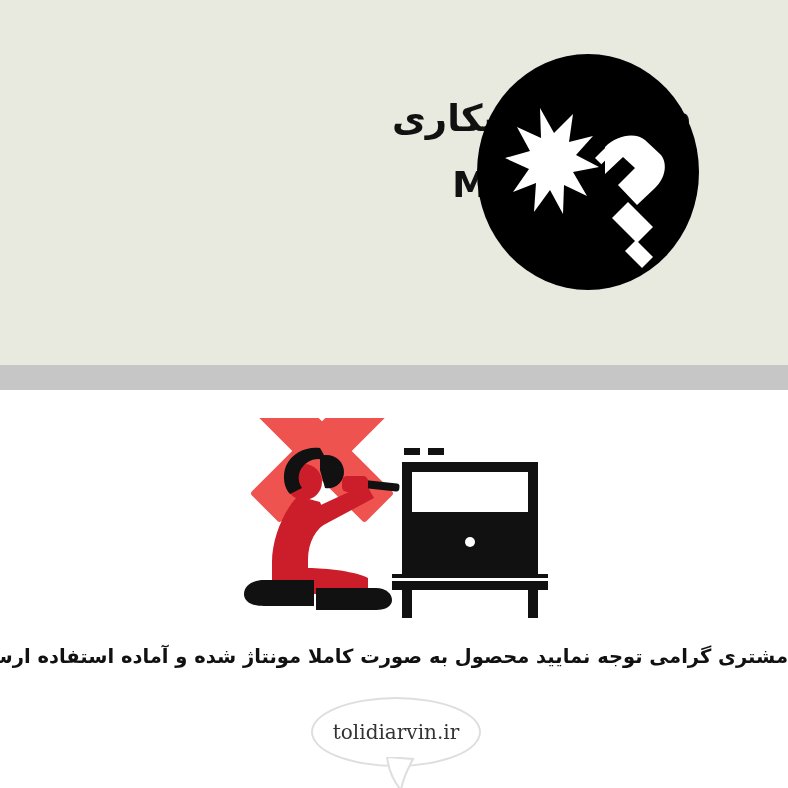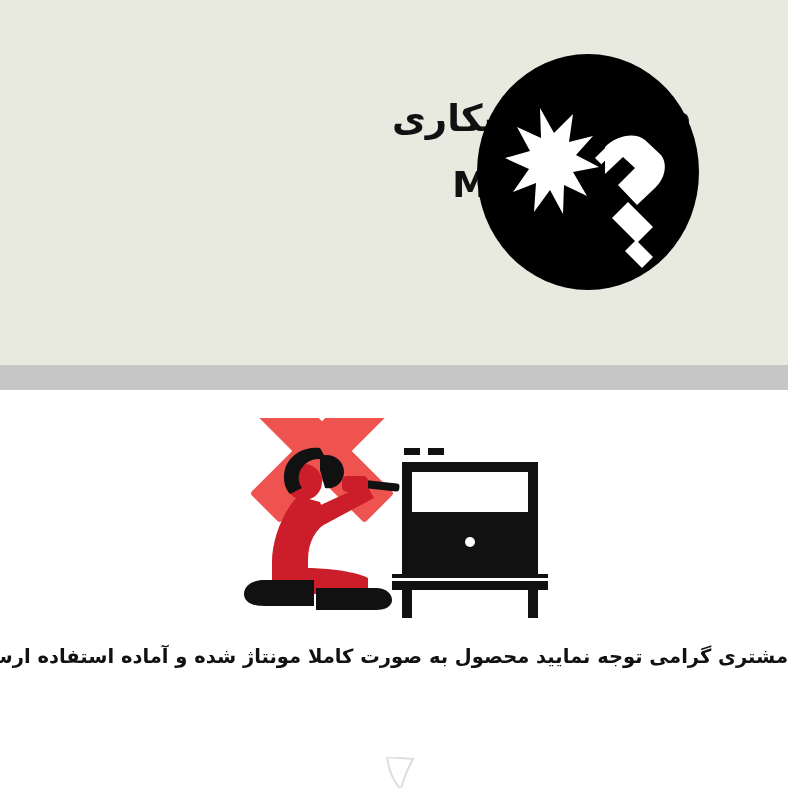--- a/index.html
+++ b/index.html
@@ -210,17 +210,20 @@
         <rect x="176" y="156" width="156" height="16" fill="#111111"></rect>
         <rect x="186" y="172" width="10" height="28" fill="#111111"></rect>
         <rect x="312" y="172" width="10" height="28" fill="#111111"></rect>
         <rect x="176" y="160" width="156" height="3" fill="#ffffff"></rect>
       </g>
     </svg>
   </div>
 
   <div class="notice">مشتری گرامی توجه نمایید محصول به صورت کاملا مونتاژ شده و آماده استفاده ارسال میگردد.</div>
 
+  <div class="bubble">
+    <span class="bubble-text">tolidiarvin.ir</span>
+  </div>
   <svg class="bubble-tail" width="30" height="34" viewBox="0 0 30 34">
     <path d="M2 0 C4 16 10 26 16 33 C18 20 24 10 28 2 Z" fill="#ffffff" stroke="#dedede" stroke-width="2"></path>
   </svg>
 
 </div>
 
 </body></html>

